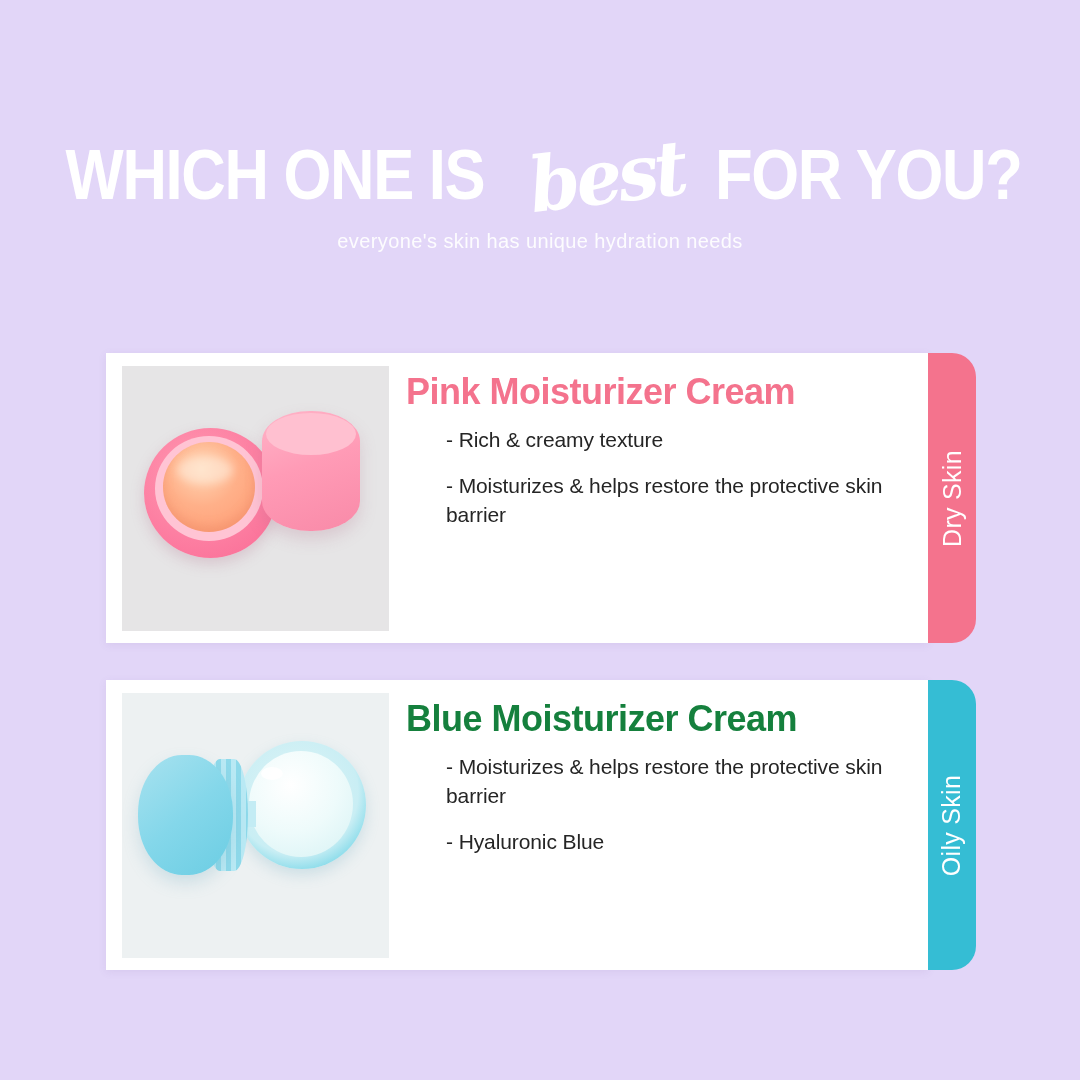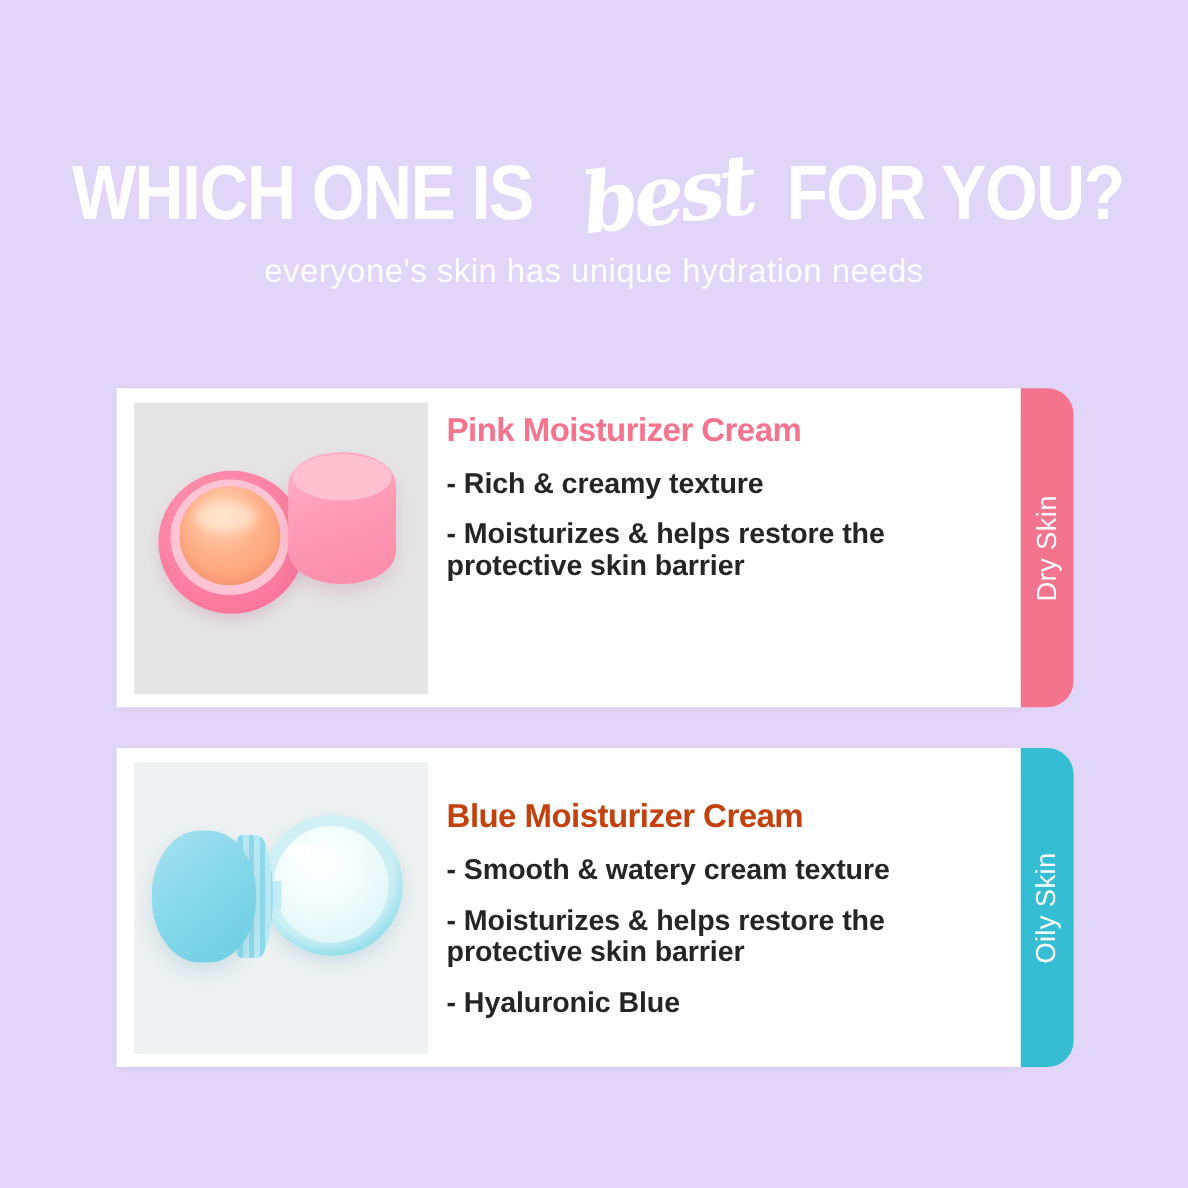--- a/index.html
+++ b/index.html
@@ -56,21 +56,21 @@
     top: 4px;
   }
   .subtitle {
     position: absolute;
     top: 230px;
     left: 0;
     width: 1080px;
     text-align: center;
     color: #ffffff;
     opacity: 0.93;
-    font-size: 30px;
+    font-size: 20px;
     font-weight: 300;
     letter-spacing: 0.4px;
     white-space: nowrap;
   }
 
   
   .card {
     position: absolute;
     left: 106px;
     width: 822px;
@@ -220,41 +220,42 @@
     background: rgba(255,255,255,0.9);
   }
 
   
   .card-text {
     flex: 1 1 auto;
     padding: 22px 28px 0 17px;
     min-width: 0;
   }
   .card-title {
-    font-size: 30px;
+    font-size: 36px;
     font-weight: bold;
     letter-spacing: -0.5px;
     margin: 0 0 16px 0;
     line-height: 34px;
   }
   .card-title.pink { color: #f4738d; }
-  .card-title.blue { color: #c2410c; margin-top: 24px; }
+  .card-title.blue { color: #15803d; }
 
   .bullets {
     list-style: none;
     margin: 0;
     padding: 0;
   }
   .bullet {
     color: #252525;
-    font-size: 26px;
+    font-size: 21px;
     line-height: 29px;
     margin-bottom: 17px;
-    font-weight: 700;
+    font-weight: 400;
     letter-spacing: -0.1px;
+    margin-left: 40px;
   }
 
   
   .side-tab {
     position: absolute;
     top: 0;
     left: 822px;
     width: 48px;
     height: 100%;
     border-top-right-radius: 24px;
@@ -315,21 +316,20 @@
       <div class="bj-jar"></div>
       <div class="bj-cream"></div>
       <div class="bj-neck"></div>
       <div class="bj-ribs"></div>
       <div class="bj-lid"></div>
     </div>
 
     <div class="card-text">
       <div class="card-title blue">Blue Moisturizer Cream</div>
       <ul class="bullets">
-        <li class="bullet">- Smooth &amp; watery cream texture</li>
         <li class="bullet">- Moisturizes &amp; helps restore the protective skin barrier</li>
         <li class="bullet">- Hyaluronic Blue</li>
       </ul>
     </div>
 
   </div>
   <div class="side-tab blue">
     <span class="side-tab-label">Oily Skin</span>
   </div>
 </div>

